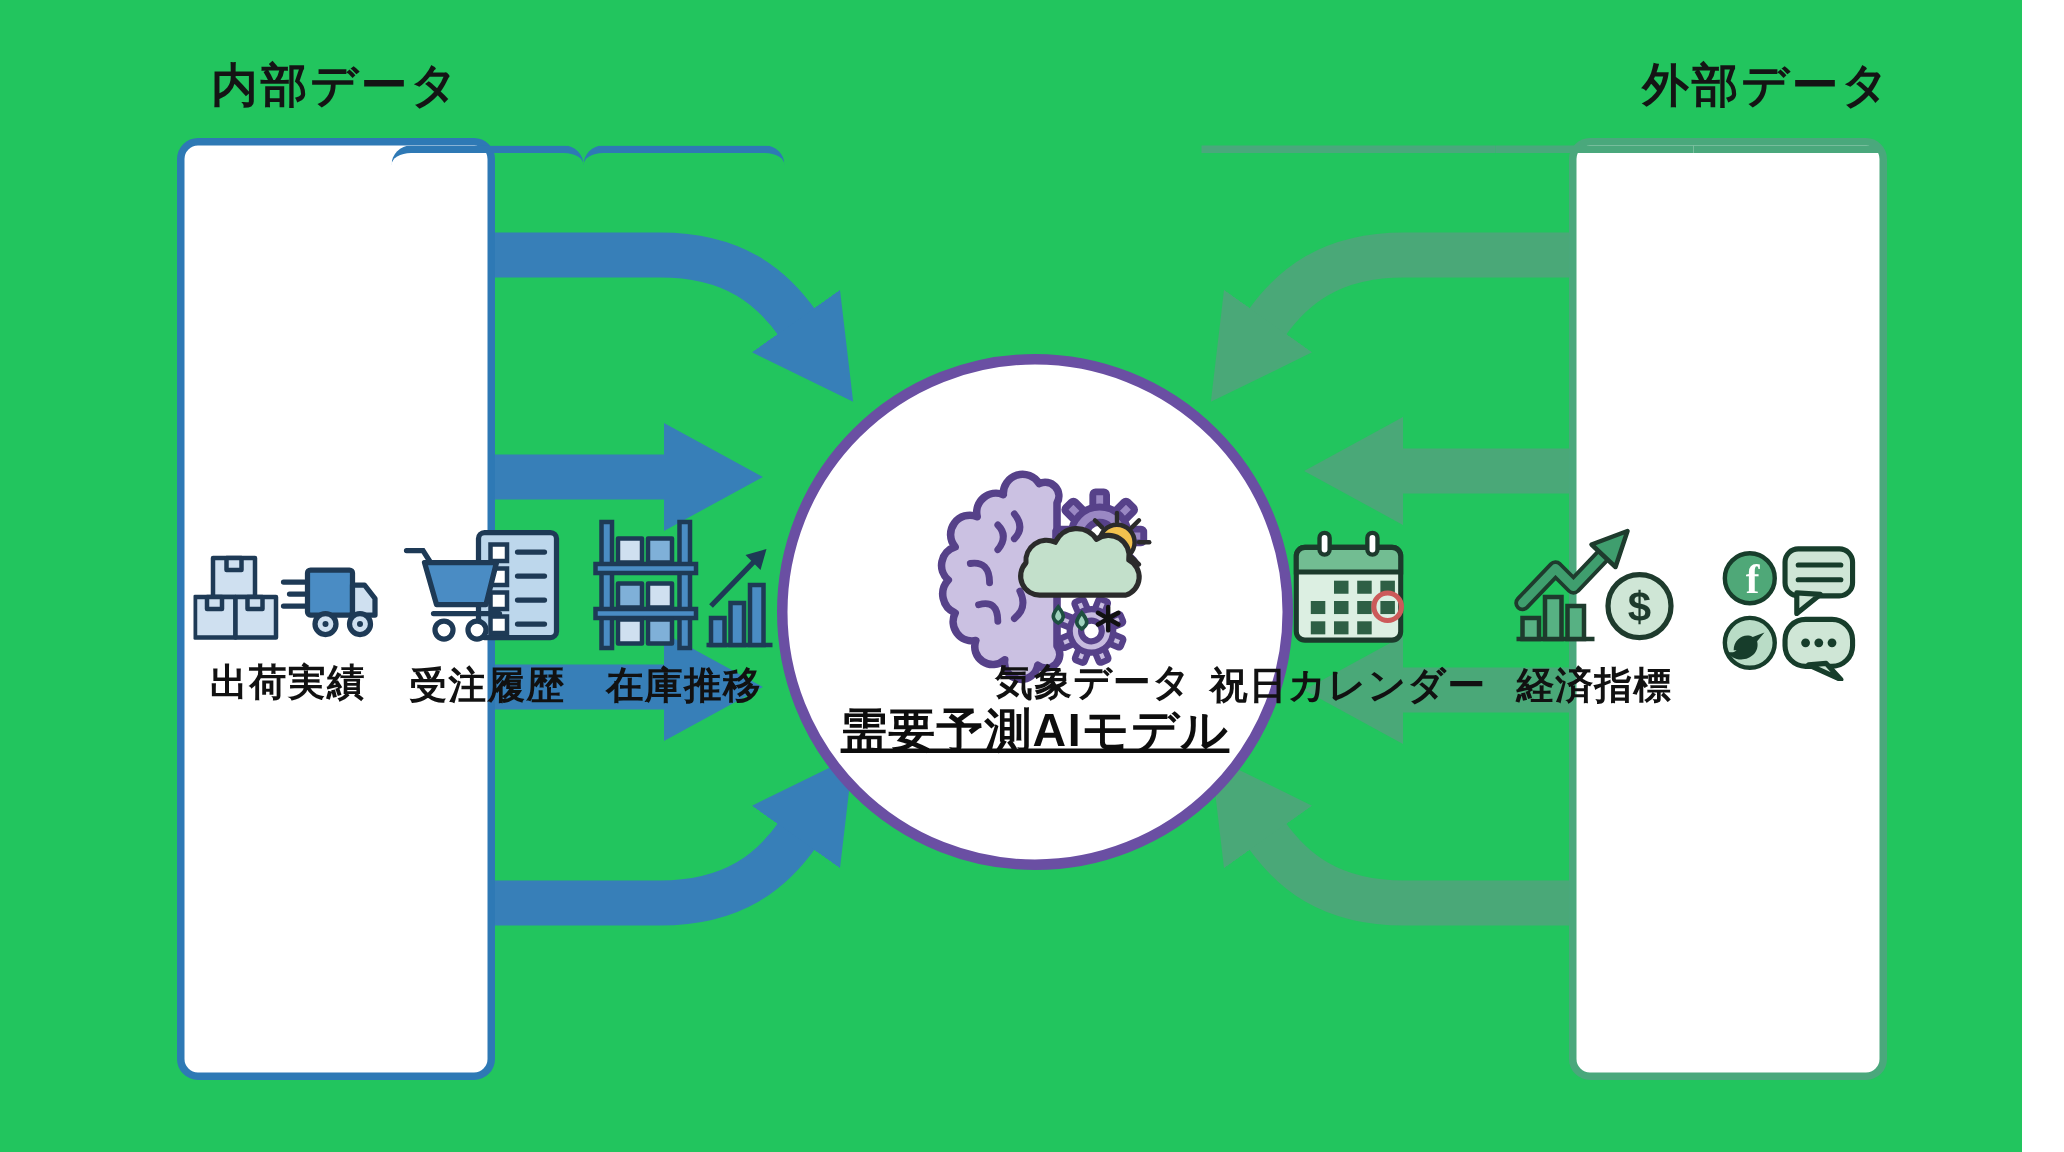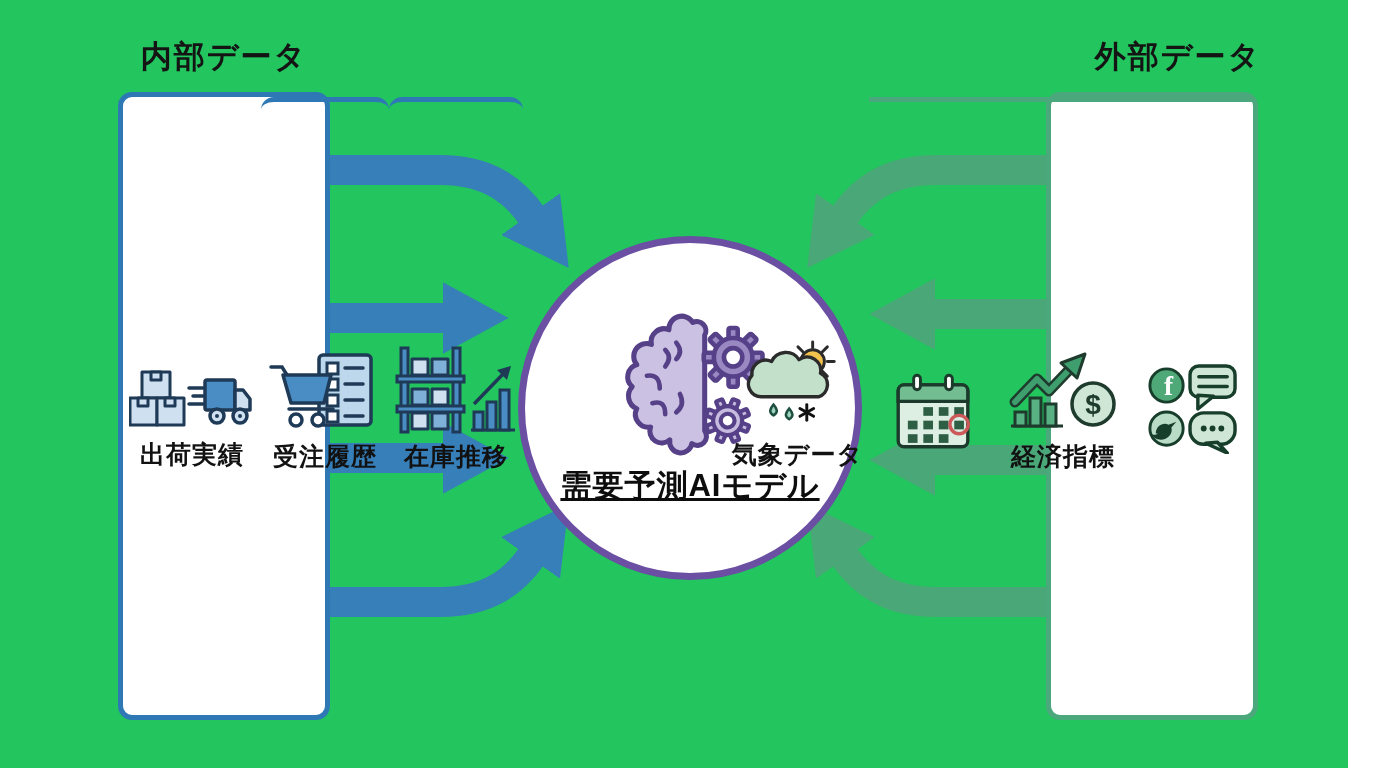--- a/index.html
+++ b/index.html
@@ -235,20 +235,21 @@
               <rect x="50" y="53" width="10" height="9"></rect>
               <rect x="66" y="53" width="10" height="9"></rect>
               <rect x="82" y="53" width="10" height="9"></rect>
             <rect x="34" y="67" width="10" height="9"></rect>
               <rect x="50" y="67" width="10" height="9"></rect>
               <rect x="66" y="67" width="10" height="9"></rect>
           </g>
           <circle cx="87" cy="57" r="9.5" fill="none" stroke="#cc5a5a" stroke-width="3.5"></circle>
         </svg>
       </span>
+      <span class="label">祝日カレンダー</span>
     </div>
 
     <div class="cell">
       <span class="icon">
         <svg width="120" height="88" viewBox="0 0 120 88">
           <line x1="8" y1="80" x2="60" y2="80" stroke="#1e3b2d" stroke-width="3"></line>
           <g fill="#57b183" stroke="#1e3b2d" stroke-width="3">
             <rect x="12" y="66" width="11" height="14"></rect>
             <rect x="27" y="52" width="11" height="28"></rect>
             <rect x="42" y="58" width="11" height="22"></rect>

